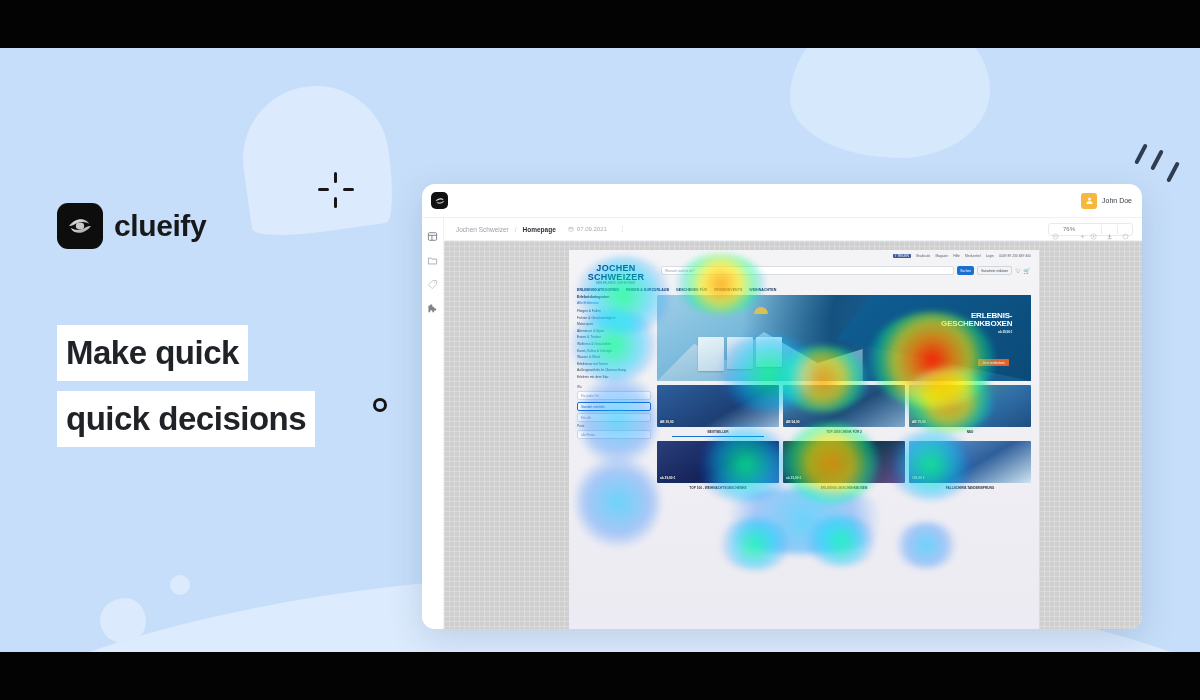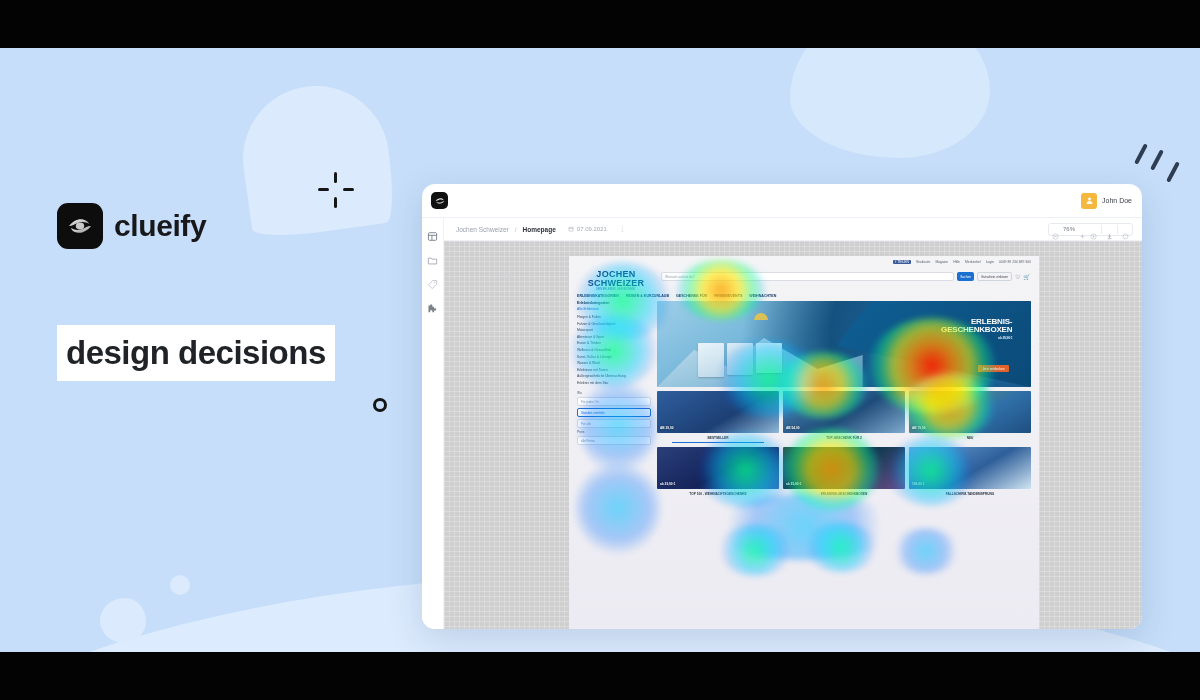--- a/index.html
+++ b/index.html
@@ -174,21 +174,21 @@
   
   .canvas {
     flex: 1; background: #cfcfcf; position: relative; overflow: hidden;
     background-image:
       linear-gradient(to right, rgba(255,255,255,.22) 1px, transparent 1px),
       linear-gradient(to bottom, rgba(255,255,255,.22) 1px, transparent 1px);
     background-size: 5px 5px;
   }
 
   .page {
-    position: absolute; left: 125px; top: 15px; width: 470px; height: 100%;
+    position: absolute; left: 125px; top: 9px; width: 470px; height: 100%;
     background: linear-gradient(#f4f4f6, #eceaf2);
     overflow: hidden;
   }
 
   
   .site-nav {
     height: 9px; display: flex; align-items: center; justify-content: flex-end;
     gap: 5px; padding-right: 8px; padding-top: 2px;
   }
   .site-nav span { font-size: 3.4px; color: #5a6472; }
@@ -353,21 +353,22 @@
         </defs>
         <path d="M4 15c3.8-5.2 9.2-7.6 14.2-6.6 3 .6 5.2 2.4 5.9 4.6-3.4-2.2-7.6-2.6-11.6-1-3 1.2-5.6 3.3-8.5 3z" fill="url(#eyeg)"></path>
         <path d="M26 15c-3.8 5.2-9.2 7.6-14.2 6.6-3-.6-5.2-2.4-5.9-4.6 3.4 2.2 7.6 2.6 11.6 1 3-1.2 5.6-3.3 8.5-3z" fill="url(#eyeg)"></path>
         <ellipse cx="15" cy="15" rx="4.2" ry="3.4" fill="#c9c9c9"></ellipse>
       </svg>
     </div>
     <div class="logo-text">clueify</div>
   </div>
 
   <div class="headline">
-    <div class="row"><span class="hl">design decisions</span></div>
+    <div class="row"><span class="hl">Make quick</span></div>
+    <div class="row"><span class="hl">quick decisions</span></div>
   </div>
 
   <div class="app">
 
     <div class="app-topbar">
       <div class="app-logo">
         <svg width="12" height="12" viewBox="0 0 30 30" aria-hidden="true">
           <path d="M4 15c3.8-5.2 9.2-7.6 14.2-6.6 3 .6 5.2 2.4 5.9 4.6-3.4-2.2-7.6-2.6-11.6-1-3 1.2-5.6 3.3-8.5 3z" fill="#e8e8e8"></path>
           <path d="M26 15c-3.8 5.2-9.2 7.6-14.2 6.6-3-.6-5.2-2.4-5.9-4.6 3.4 2.2 7.6 2.6 11.6 1 3-1.2 5.6-3.3 8.5-3z" fill="#bdbdbd"></path>
         </svg>

